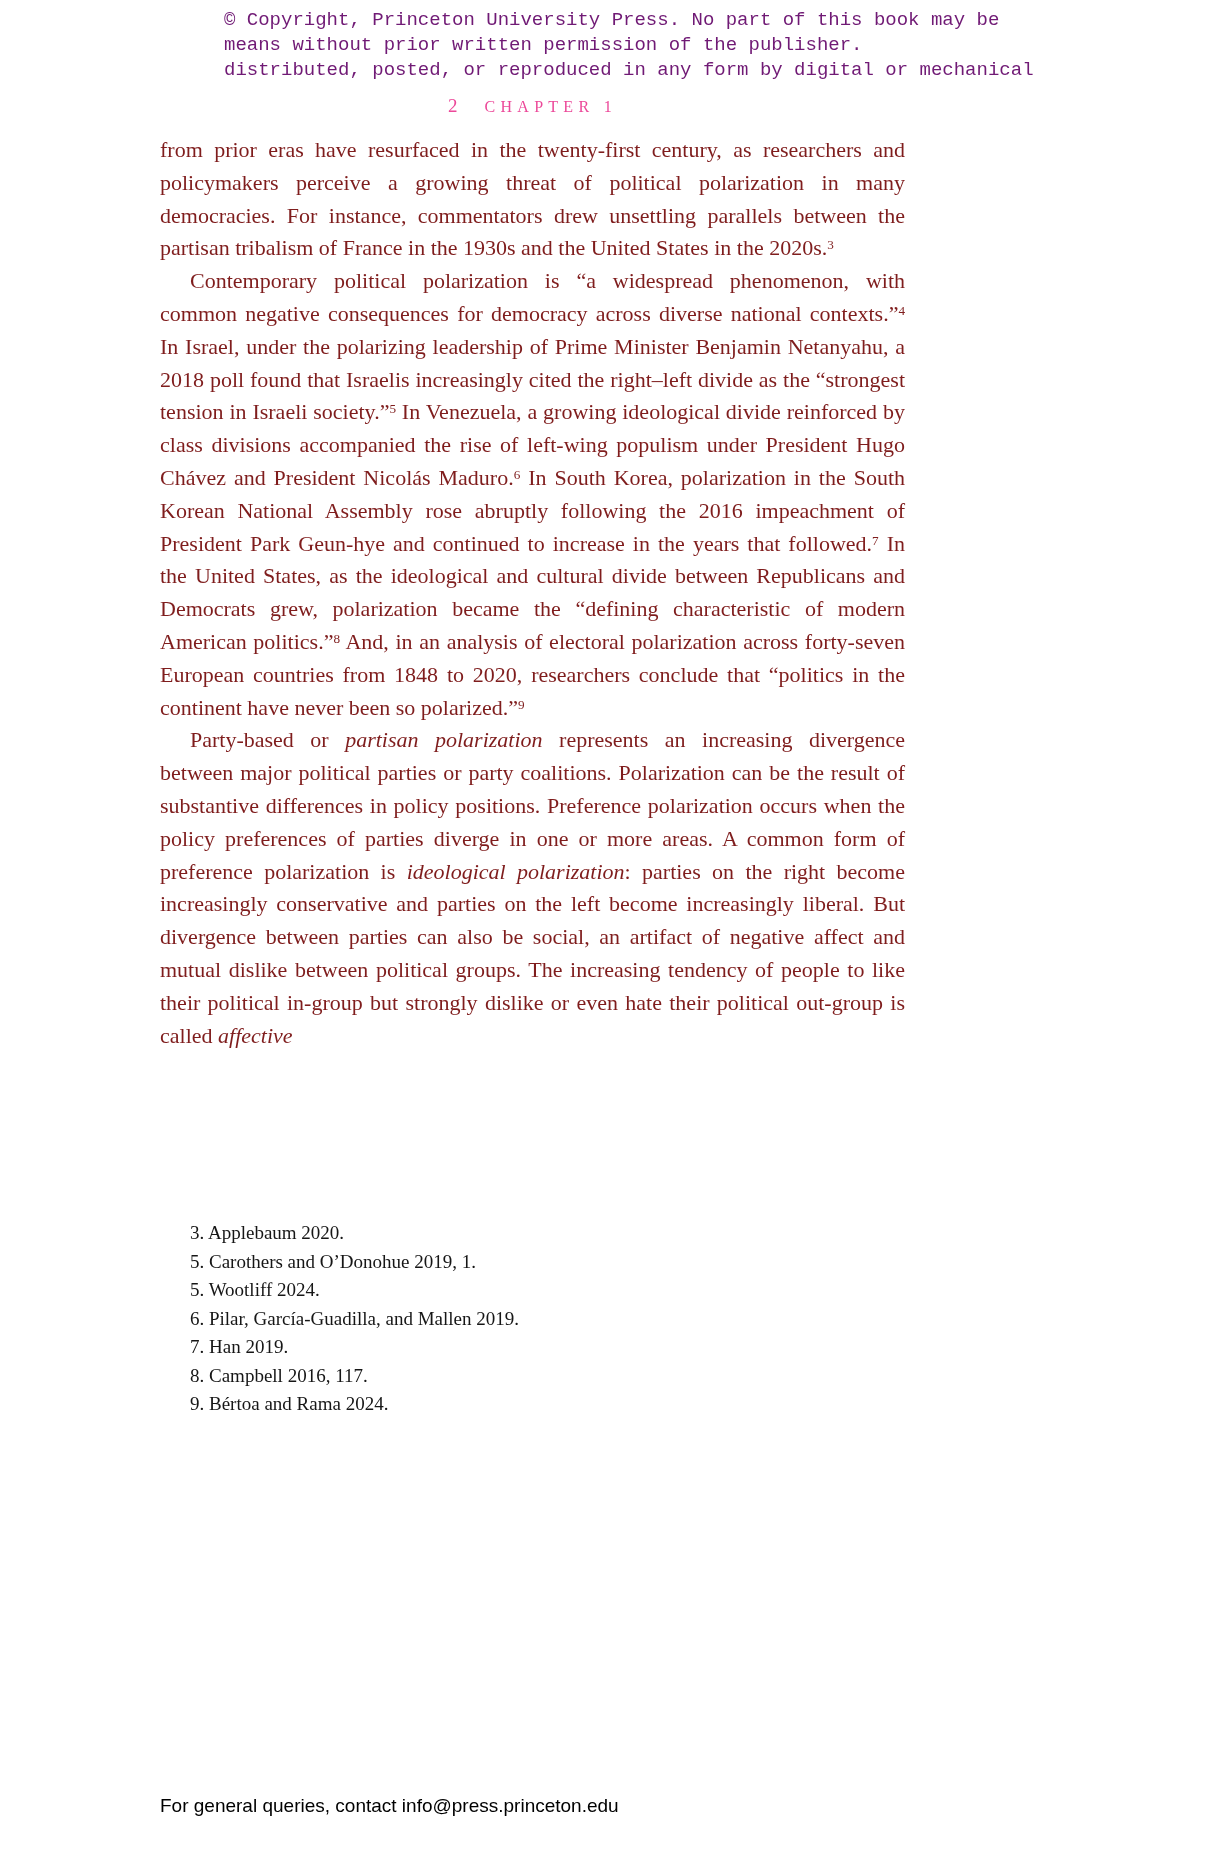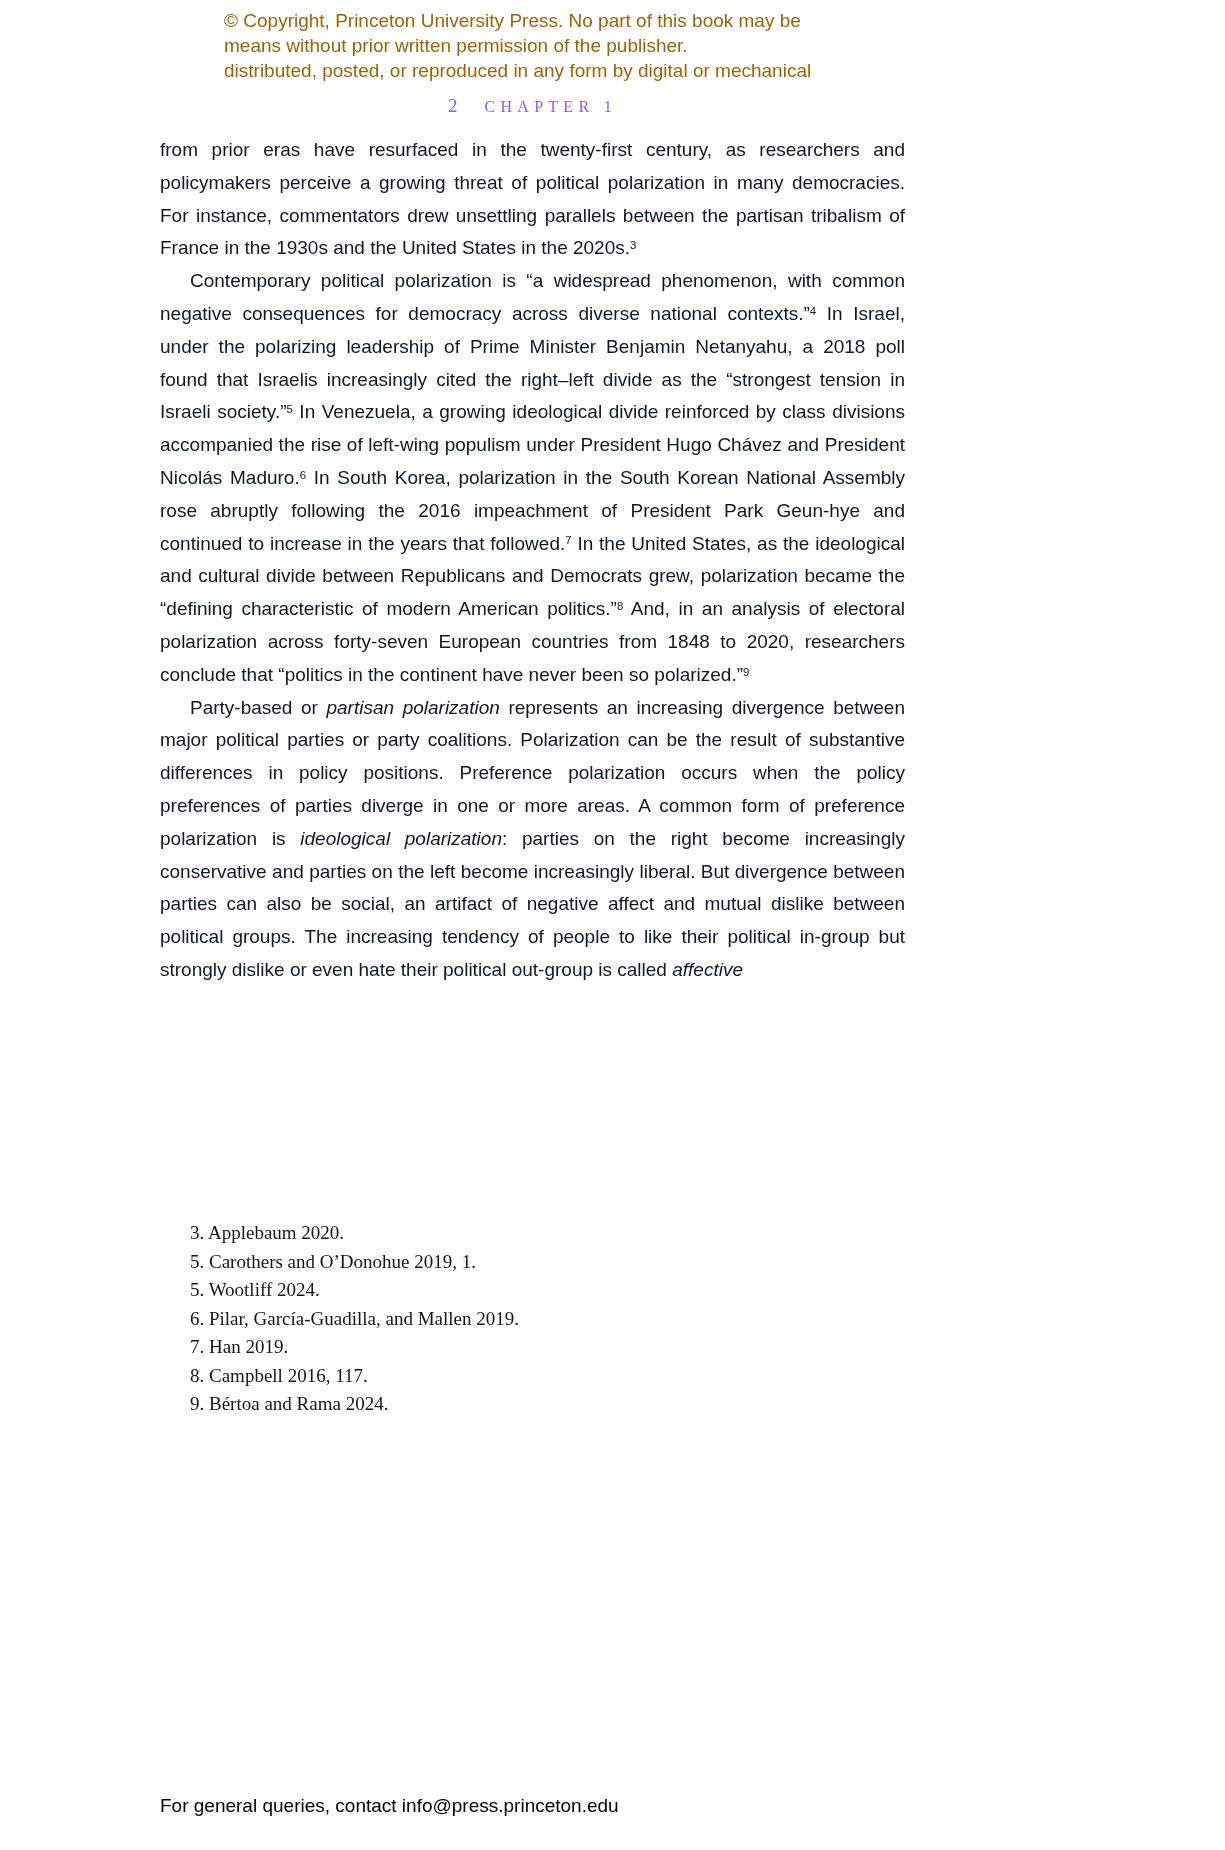--- a/index.html
+++ b/index.html
@@ -14,58 +14,58 @@
     background: #ffffff;
     color: #141414;
     overflow: hidden;
   }
 
   
   .copyright {
     position: absolute;
     top: 8px;
     left: 224px;
-    font-family: Liberation Sans, sans-serif;
+    font-family: Liberation Mono, monospace;
     font-size: 19px;
     line-height: 25px;
-    color: #a16207;
+    color: #701a75;
   }
 
   
   .running-head {
     position: absolute;
     top: 95px;
     left: 160px;
     width: 745px;
     text-align: center;
     font-family: "Liberation Serif", "DejaVu Serif", serif;
-    color: #8b5cf6;
+    color: #ec4899;
   }
   .running-head .pagenum {
     font-size: 19px;
     letter-spacing: 0.05em;
     margin-right: 26px;
   }
   .running-head .chapter {
     font-size: 16px;
     letter-spacing: 0.33em;
     text-transform: uppercase;
   }
 
   
   .body-text {
     position: absolute;
     top: 134px;
     left: 160px;
     width: 745px;
-    font-family: Liberation Sans, sans-serif;
-    font-size: 19px;
+    font-family: Liberation Serif, serif;
+    font-size: 22px;
     line-height: 32.8px;
     text-align: justify;
-    color: #0f172a;
+    color: #7f1d1d;
   }
   .body-text p {
     margin: 0;
     padding: 0;
   }
   .body-text p.indent {
     text-indent: 30px;
   }
   .body-text sup {
     font-size: 60%;

